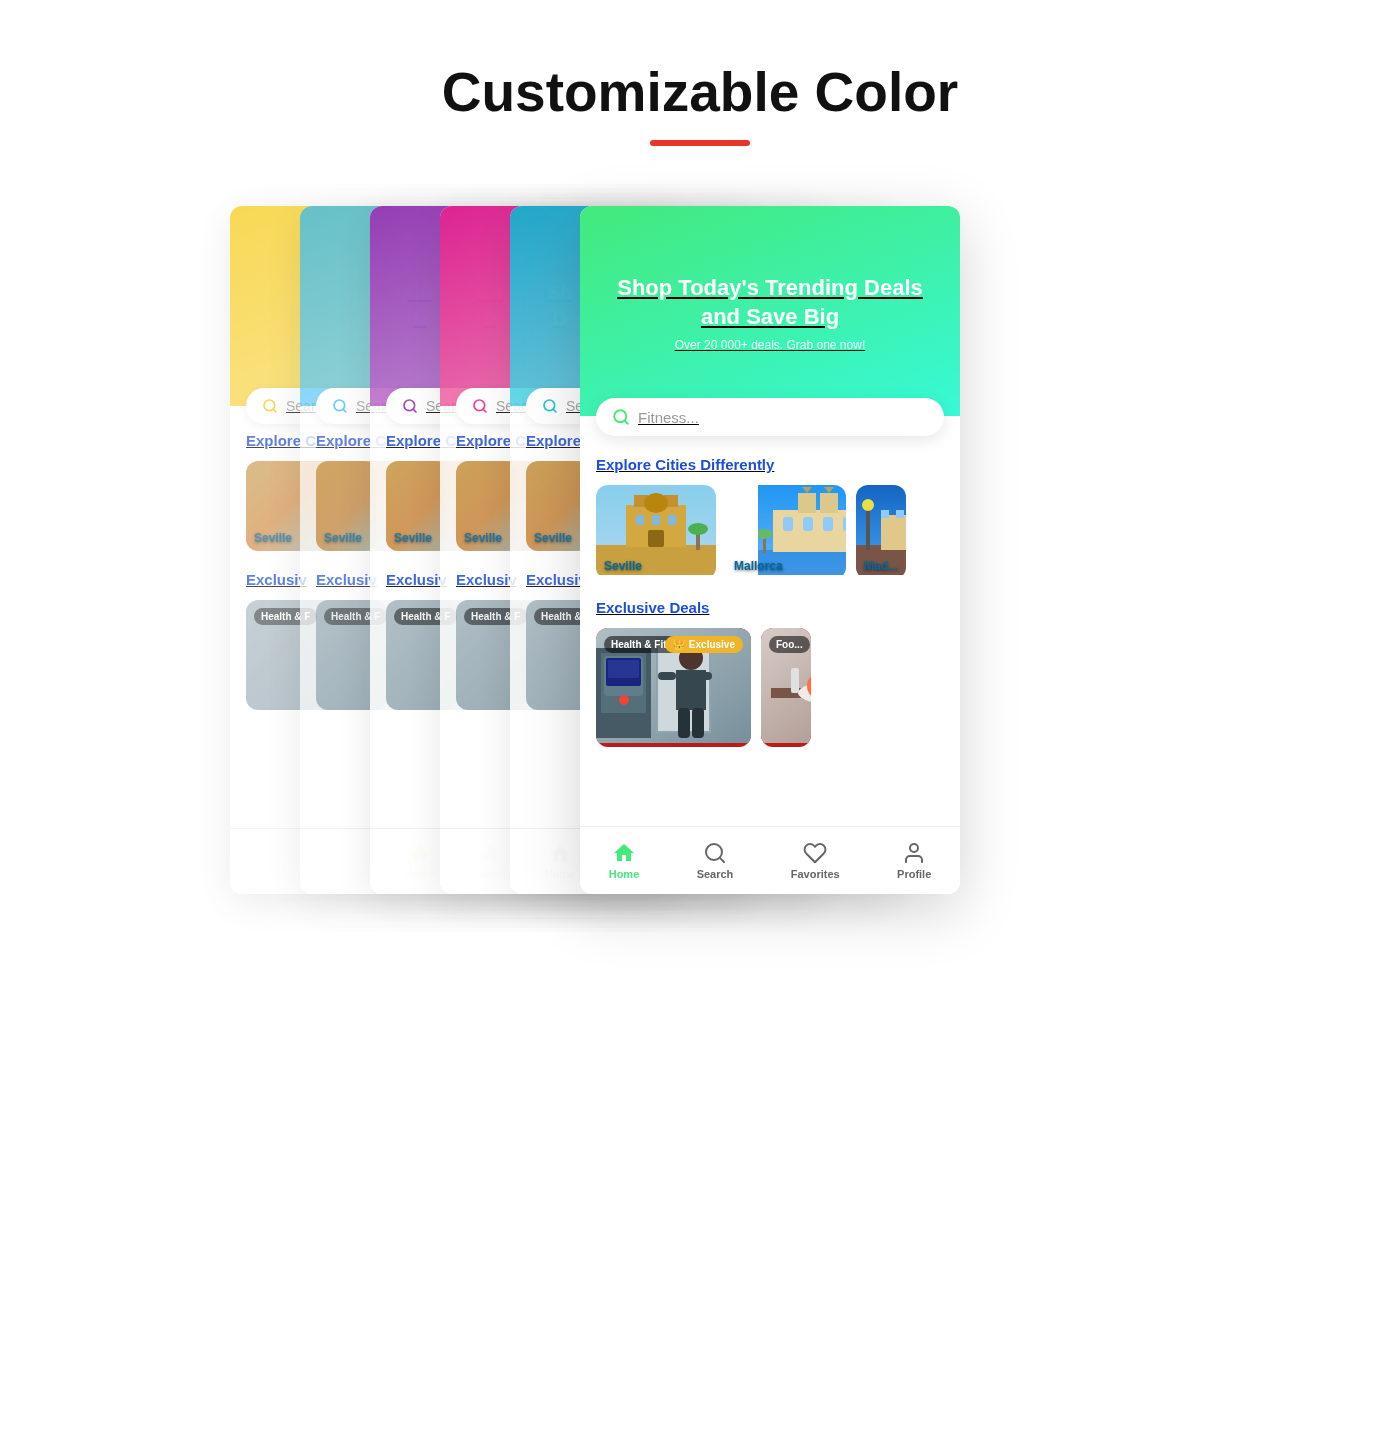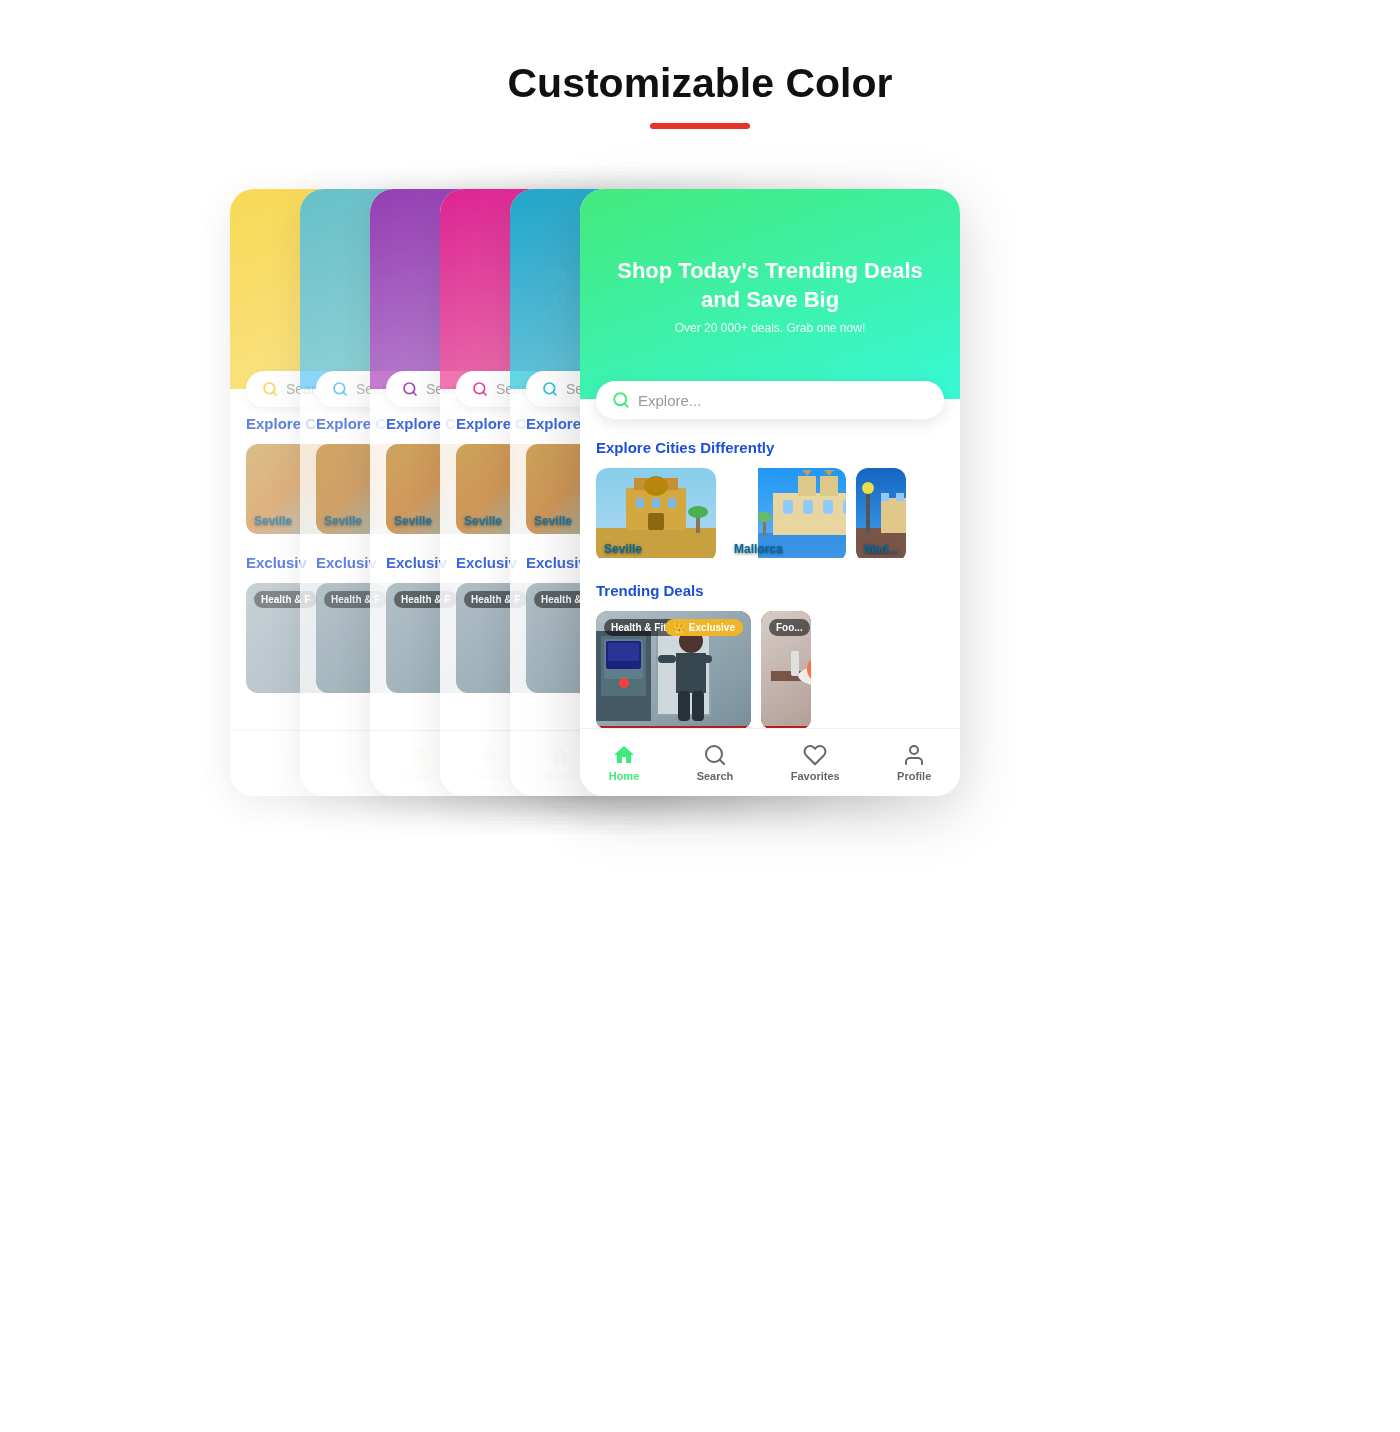--- a/index.html
+++ b/index.html
@@ -8,21 +8,21 @@
       font-family: -apple-system, BlinkMacSystemFont, 'Segoe UI', sans-serif;
       width: 1400px;
       min-height: 1432px;
       display: flex;
       flex-direction: column;
       align-items: center;
       padding: 60px 0 80px;
     }
 
     .page-title {
-      font-size: 41px;
+      font-size: 55px;
       font-weight: 900;
       color: #111;
       margin-bottom: 16px;
       text-align: center;
     }
 
     .title-underline {
       width: 100px;
       height: 6px;
       background: #e8352a;
@@ -32,26 +32,27 @@
 
     .showcase-wrapper {
       width: 980px;
       position: relative;
       height: 760px;
     }
 
     .phone-card {
       position: absolute;
       background: #fff;
-      border-radius: 24px;
+      border-radius: 12px;
       box-shadow: 0 8px 40px rgba(0,0,0,0.12);
       overflow: hidden;
       width: 380px;
-      height: 607px;
+      height: 688px;
       top: 0;
+      text-decoration: underline;
     }
 
     .card-header {
       width: 100%;
       height: 200px;
       display: flex;
       flex-direction: column;
       align-items: center;
       justify-content: center;
       padding: 24px 20px 20px;
@@ -430,21 +431,21 @@
     <div class="card-header" style="background: linear-gradient(160deg, #43e97b 0%, #38f9d7 100%); height: 210px; position: relative;">
       <div class="card-header-title">Shop Today's Trending Deals and Save Big</div>
       <div class="card-header-sub">Over 20 000+ deals. Grab one now!</div>
     </div>
 
     <div class="search-bar" style="box-shadow: 0 4px 16px rgba(0,0,0,0.1);">
       <svg class="search-icon-svg" width="18" height="18" viewBox="0 0 24 24" fill="none" stroke="#43e97b" stroke-width="2.5" stroke-linecap="round" stroke-linejoin="round">
           <circle cx="11" cy="11" r="8"></circle>
           <line x1="21" y1="21" x2="16.65" y2="16.65"></line>
         </svg>
-      <span class="search-text" style="font-size:15px;">Explore...</span>
+      <span class="search-text" style="font-size:15px;">Fitness...</span>
     </div>
 
     <div class="card-body" style="margin-top: 2px;">
 
       <div class="section-title">Explore Cities Differently</div>
       <div class="cities-row">
 
         <div class="city-item" style="width: 120px;">
           <svg width="120" height="90" viewBox="0 0 120 90">
             <defs>
@@ -523,21 +524,21 @@
             <rect x="50" y="15" width="20" height="18" fill="#d4b870"></rect>
             <rect x="25" y="25" width="8" height="8" fill="#90caf9"></rect>
             <rect x="40" y="25" width="8" height="8" fill="#90caf9"></rect>
             <rect x="65" y="25" width="8" height="8" fill="#90caf9"></rect>
             <rect x="85" y="25" width="8" height="8" fill="#90caf9"></rect>
           </svg>
           <div class="city-label">Mad...</div>
         </div>
       </div>
 
-      <div class="section-title">Trending Deals</div>
+      <div class="section-title">Exclusive Deals</div>
       <div class="deals-row">
 
         <div class="deal-item" style="width: 155px;">
           <svg width="155" height="115" viewBox="0 0 155 115">
             <defs>
               <linearGradient id="bgFit" x1="0" y1="0" x2="1" y2="1">
                 <stop offset="0%" stop-color="#b0bec5"></stop>
                 <stop offset="100%" stop-color="#78909c"></stop>
               </linearGradient>
             </defs>

